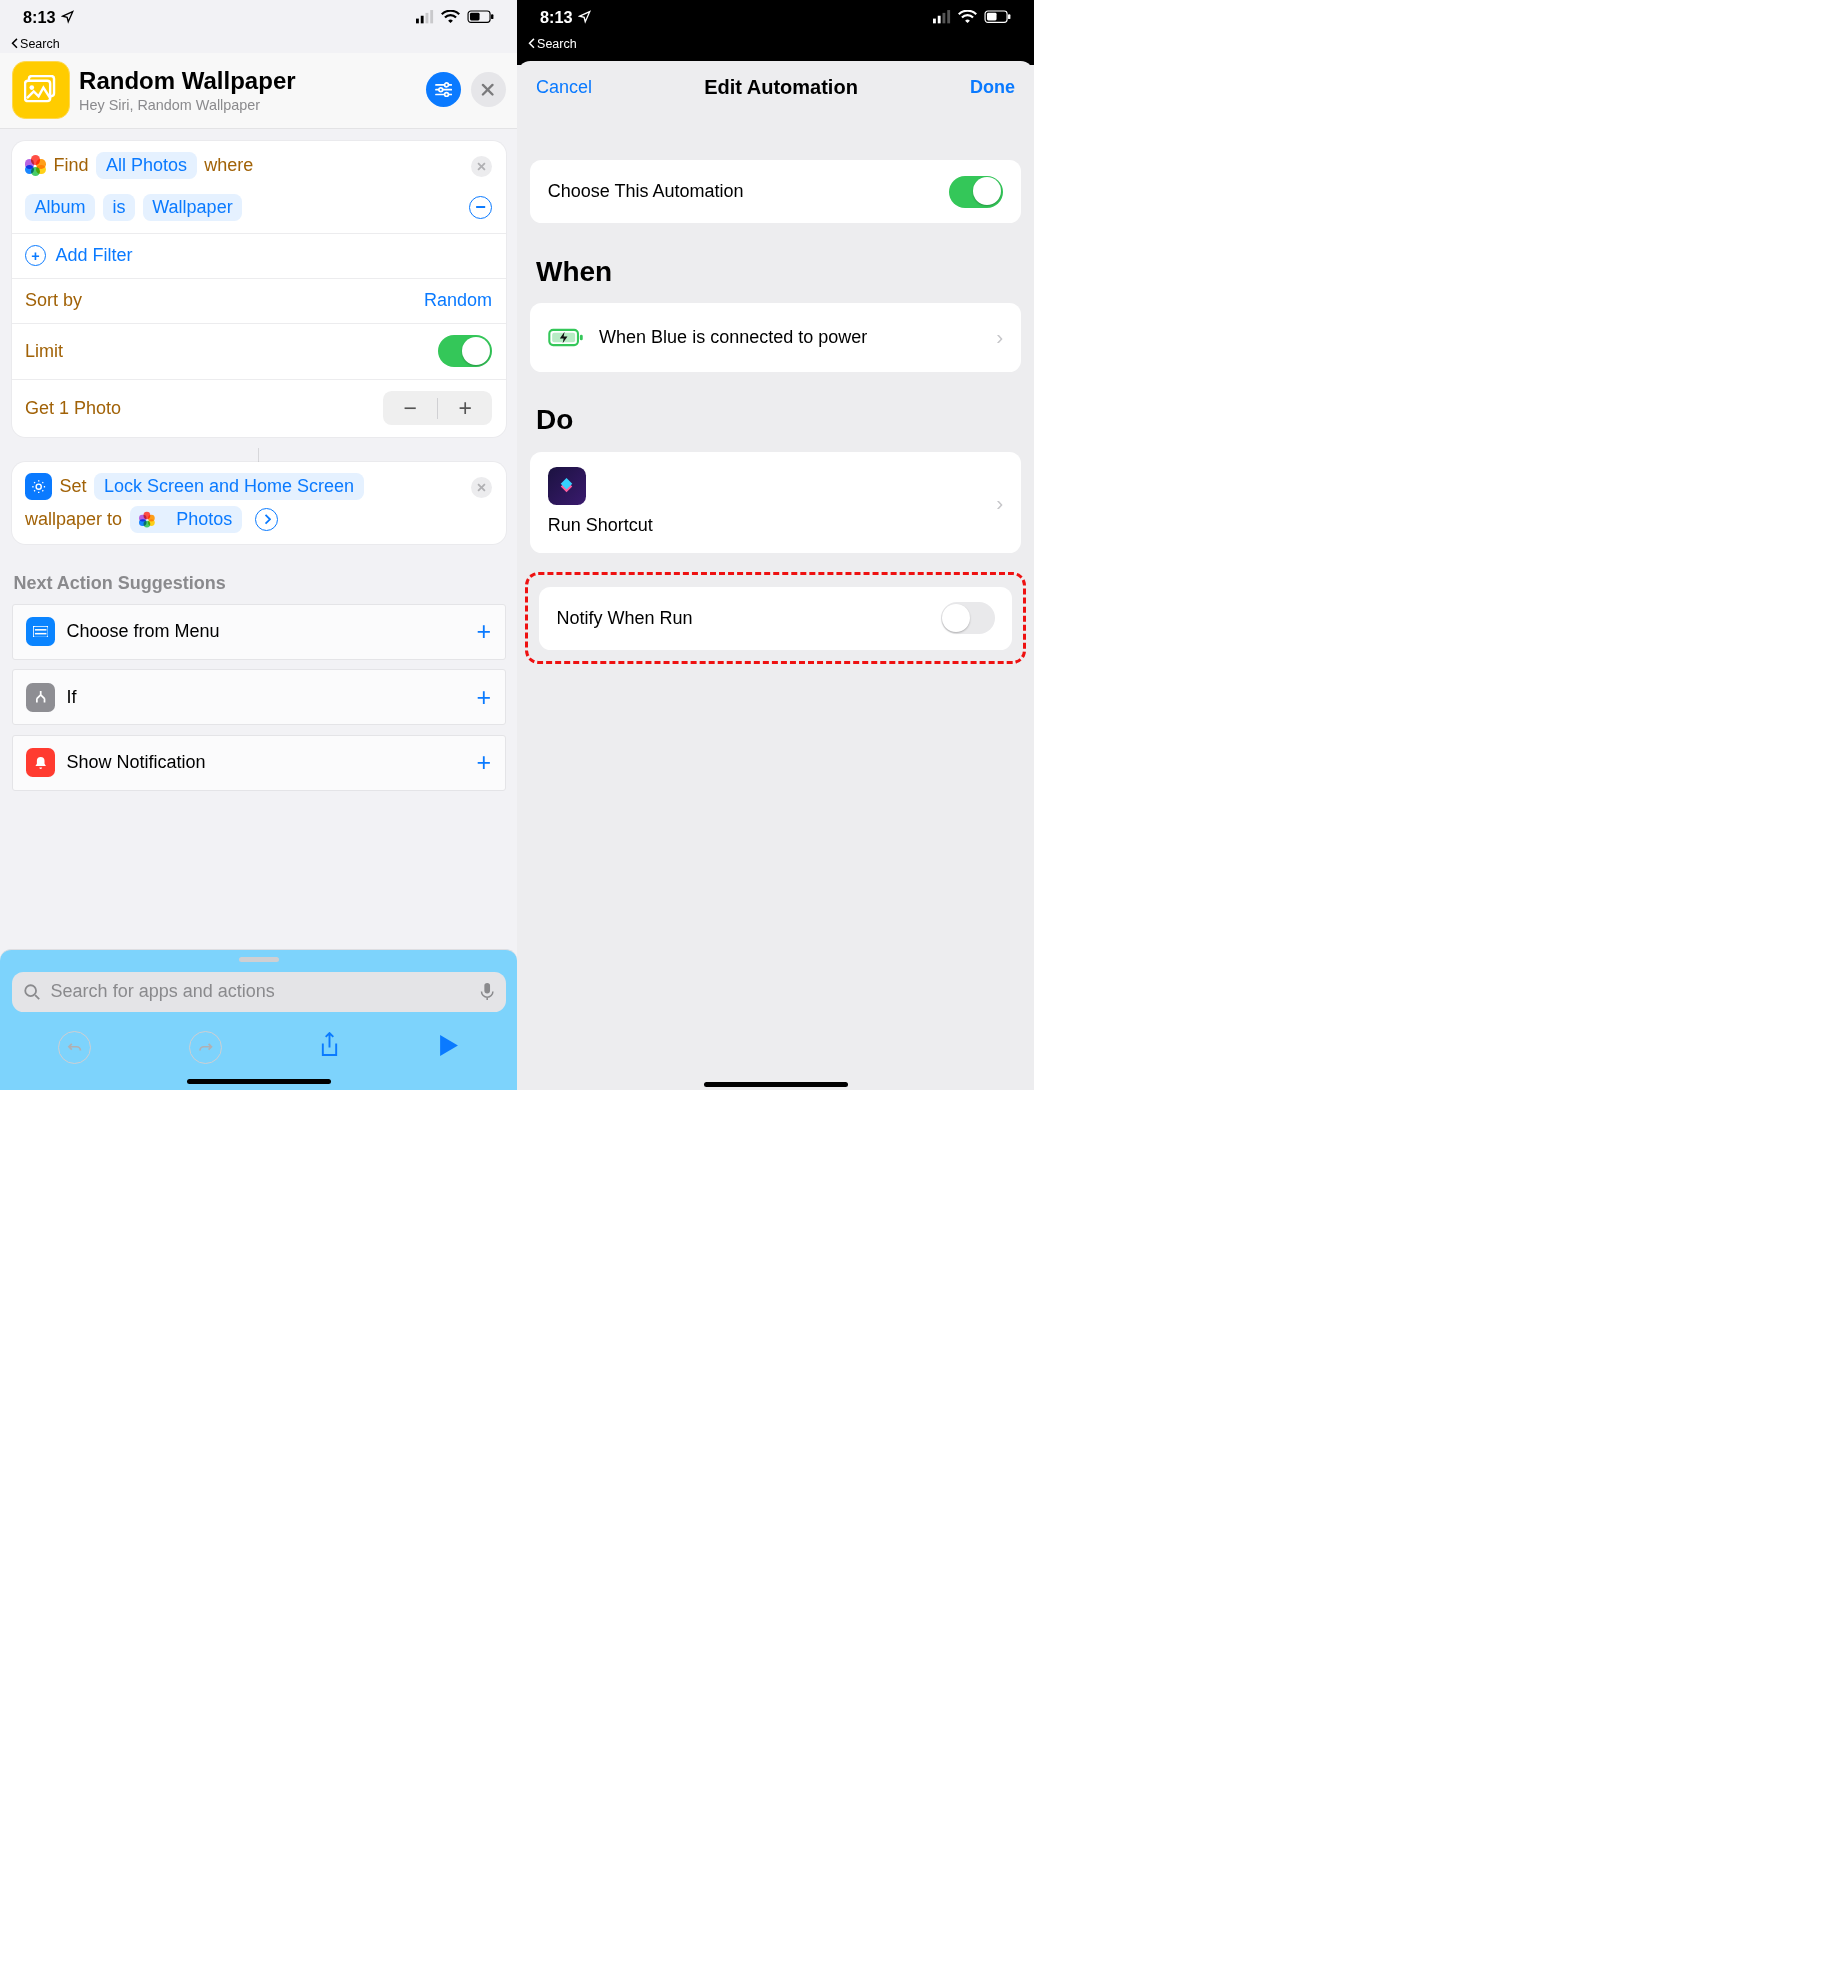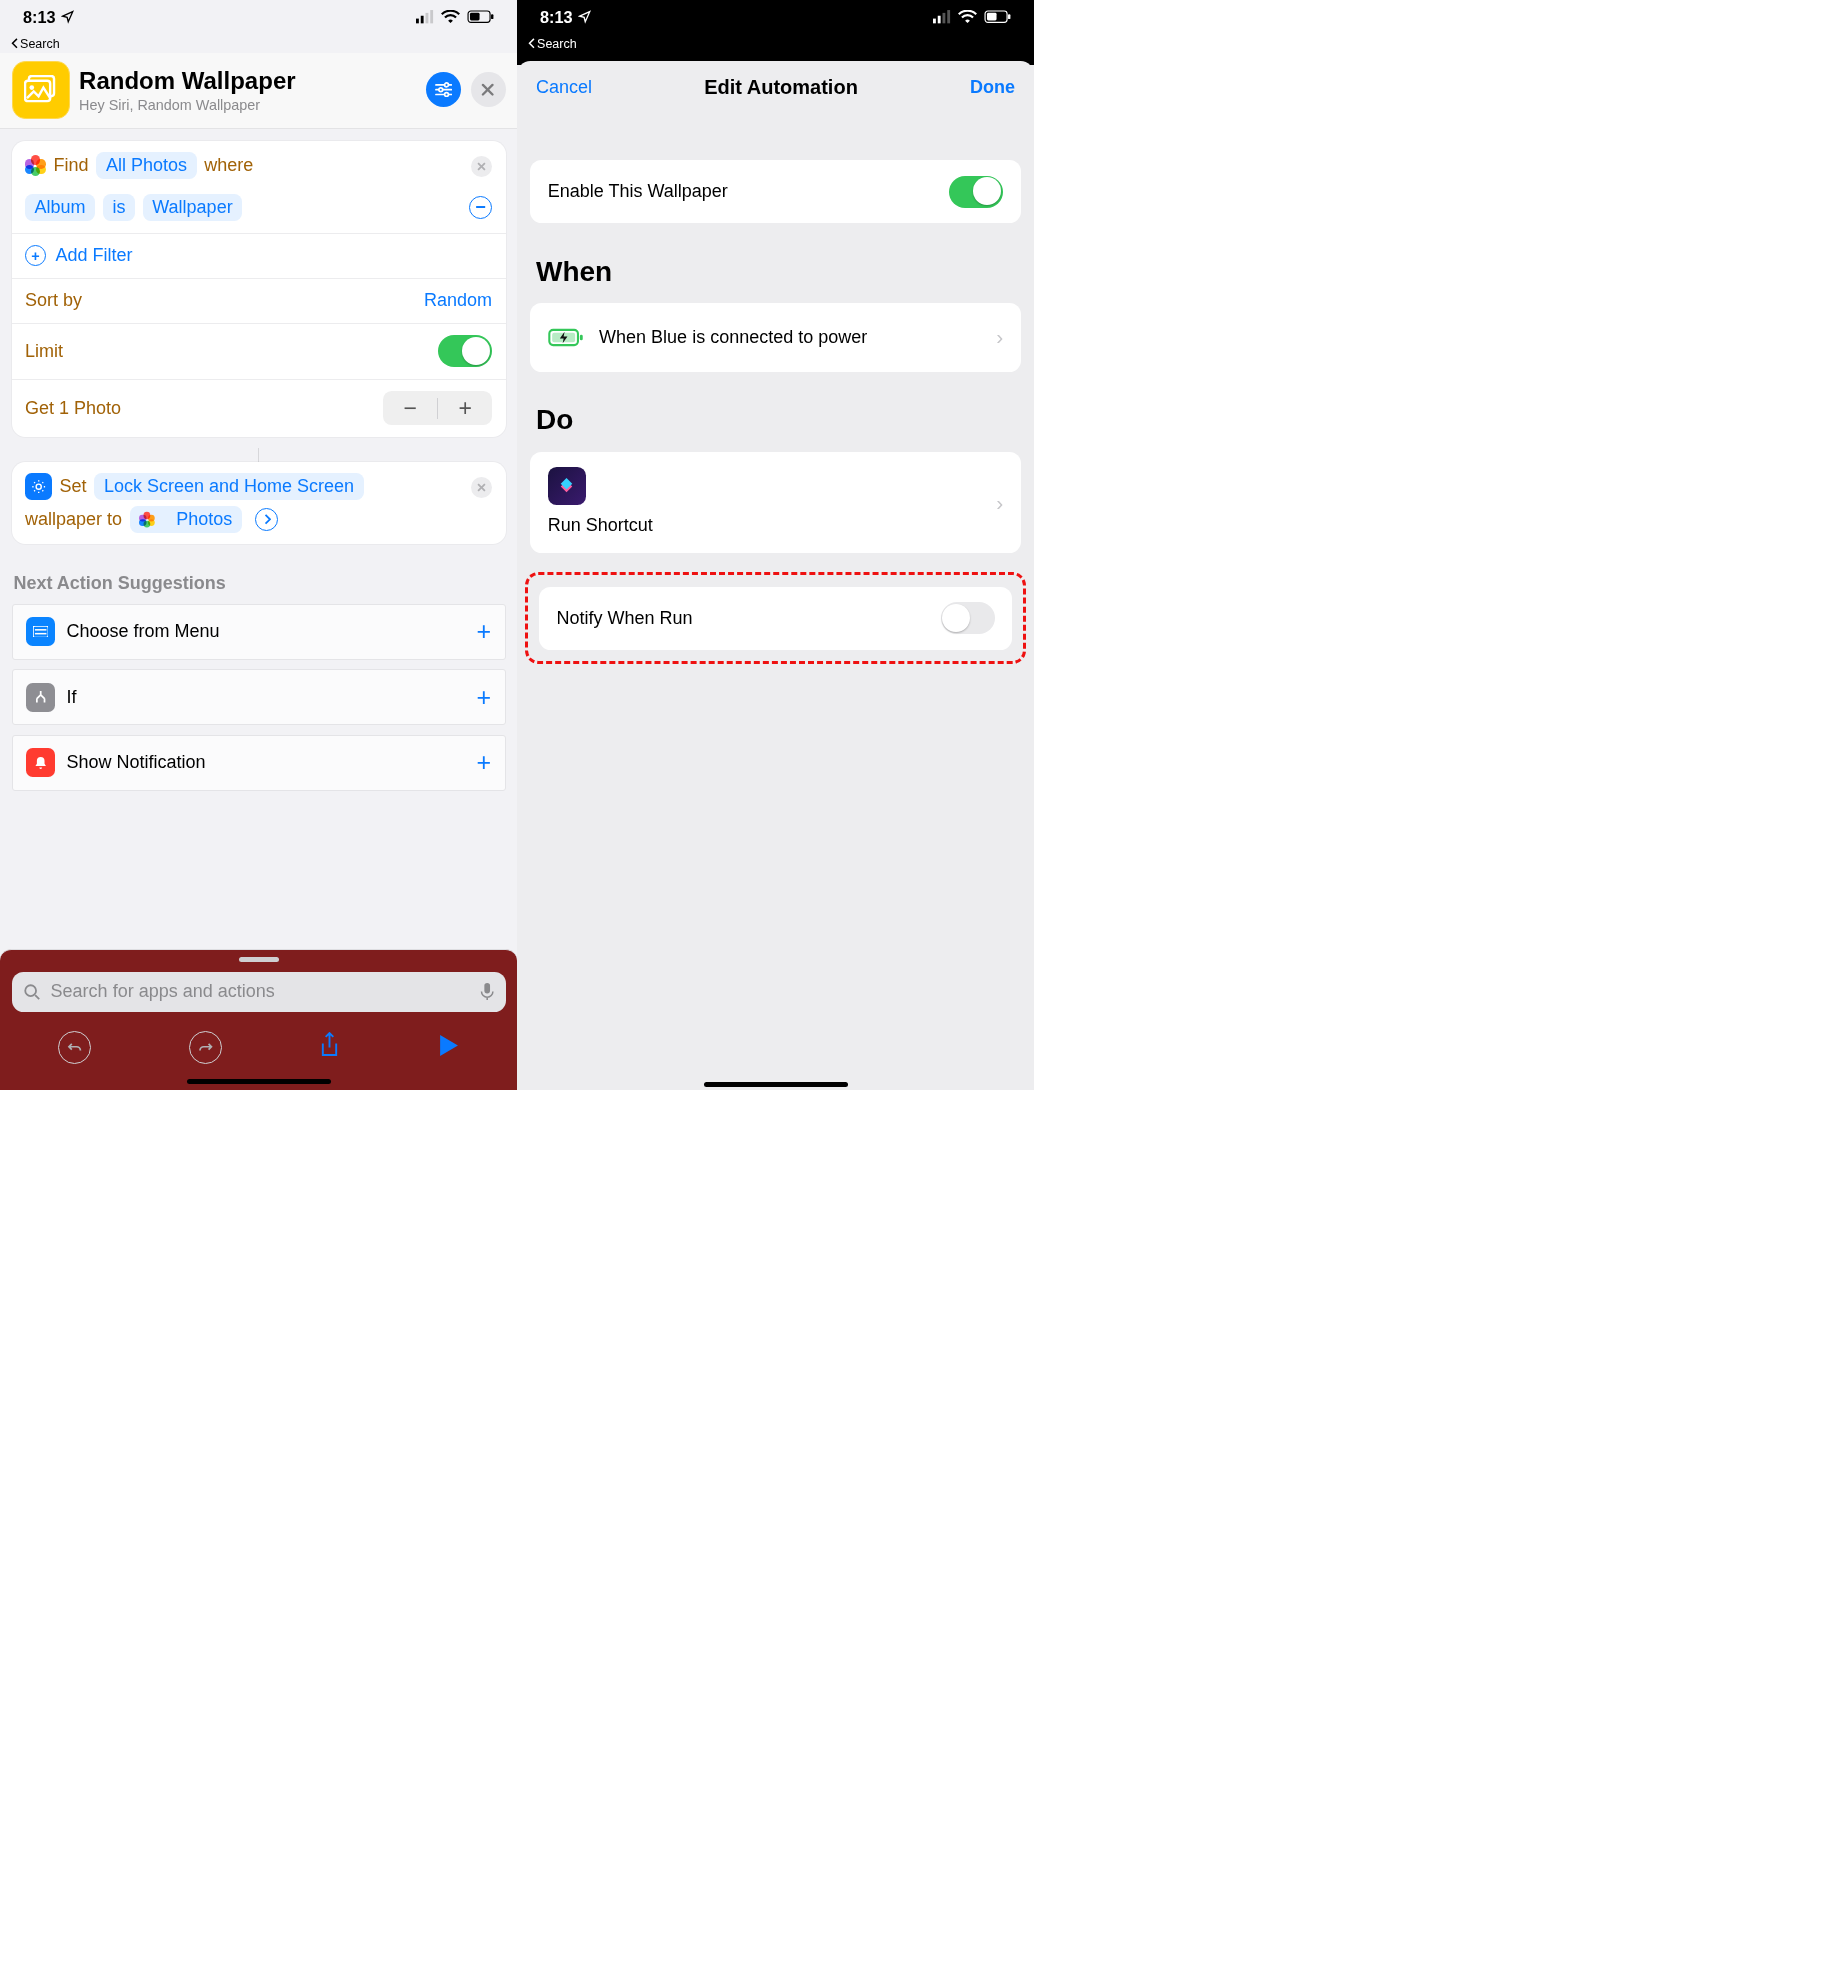--- a/index.html
+++ b/index.html
@@ -48,21 +48,21 @@
   .stepper .sep { width:1px; height:21px; background:#d0d0d3; }
   .connline { width:1.9px; height:13.4px; background:#d7d7da; margin:0 auto; }
   .wicon { width:27px; height:27px; border-radius:6.7px; display:flex; align-items:center; justify-content:center; flex-shrink:0; }
   .wicon.blue { background:#0a7aff; color:#fff; }
   .chev-circle { width:23px; height:23px; border:1.9px solid #0a7aff; border-radius:50%; display:flex; align-items:center; justify-content:center; color:#0a7aff; margin-left:5.8px; }
   .sect-title { color:#8a8a8d; font-size:18px; font-weight:600; padding:17.3px 13.4px 9.6px 13.4px; }
   .sgrow { background:#fbfbfc; border:1px solid #e4e4e7; border-radius:3px; display:flex; align-items:center; padding:12.5px 13.4px; margin:0 11.5px 9.6px 11.5px; font-size:18px; font-weight:500; }
   .sgrow .sicon { width:29px; height:29px; border-radius:6.7px; margin-right:11.5px; display:flex; align-items:center; justify-content:center; color:#fff; }
   .sgrow .plus { margin-left:auto; color:#0a7aff; font-size:25px; font-weight:300; }
   
-  .dock-wrap { position:absolute; left:0; right:0; bottom:0; background:#7f1d1d; border-top:1px solid #dedee1; border-radius:11.5px 11.5px 0 0; }
+  .dock-wrap { position:absolute; left:0; right:0; bottom:0; background:#7dd3fc; border-top:1px solid #dedee1; border-radius:11.5px 11.5px 0 0; }
   .grab { width:40px; height:4.8px; background:#cfcfd2; border-radius:2.9px; margin:7.7px auto 9.6px auto; }
   .search { margin:0 11.5px 11.5px 11.5px; background:#e4e4e7; border-radius:11.5px; display:flex; align-items:center; padding:9.6px 11.5px; gap:9.6px; color:#8a8a8d; font-size:18px; }
   .toolbar { display:flex; justify-content:space-around; align-items:center; padding:7.7px 9.6px 5.8px 9.6px; }
   .tcircle { width:33px; height:33px; border:1.9px solid #cfcfd2; border-radius:50%; display:flex; align-items:center; justify-content:center; color:#b0b0b3; }
   .home-ind { width:144px; height:4.8px; background:#000; border-radius:2.9px; margin:9.6px auto 5.8px auto; }
   
   .modal-top { background:#000; height:11.5px; }
   .modal { background:#ededef; border-radius:13.4px 13.4px 0 0; margin-top:-3.8px; min-height:1038px; position:relative; }
   .nav { display:flex; align-items:center; justify-content:space-between; padding:15.4px 19px;gap:9px; }
   .nav .t { font-size:20px; font-weight:600; }
@@ -332,21 +332,21 @@
   <div class="modal">
     <div class="nav">
       <span class="link">Cancel</span>
       <span class="t">Edit Automation</span>
       <span class="link bold">Done</span>
     </div>
 
     <div style="height:38px"></div>
     <div class="rcard">
       <div class="rrow">
-        <span>Enable This Wallpaper</span>
+        <span>Choose This Automation</span>
         <div class="toggle on" style="margin-left:auto">
               <div class="knob"></div>
             </div>
       </div>
     </div>
 
     <div class="group-h">When</div>
     <div class="rcard">
       <div class="rrow">
         <span class="picon">

